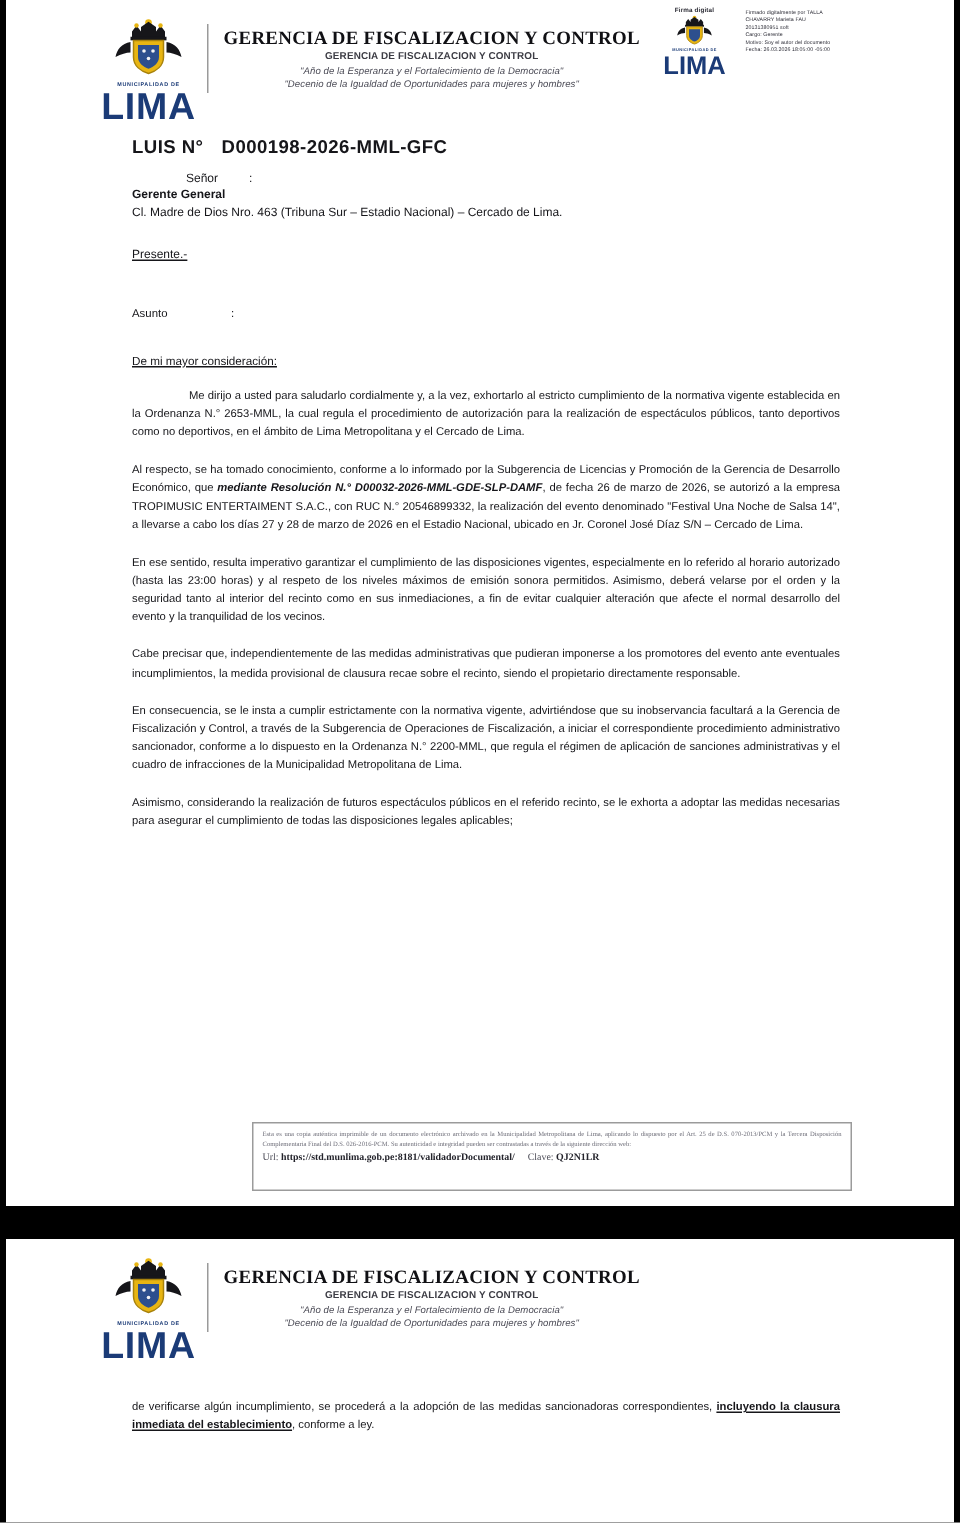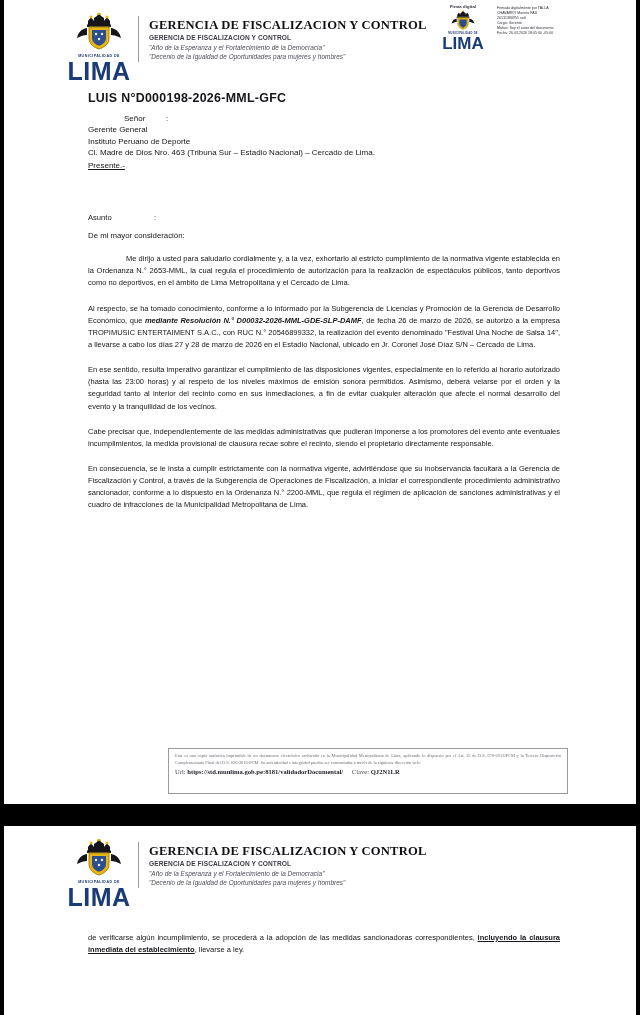--- a/index.html
+++ b/index.html
@@ -22,21 +22,21 @@
   .crest svg{display:block;}
   .crest .lima-word{
     font-family:"Liberation Sans", sans-serif;font-weight:bold;
     font-size:25px;letter-spacing:.5px;color:#1b3b77;line-height:1;margin-top:1px;
   }
   .crest .muni-word{
     font-size:3.6px;letter-spacing:.45px;color:#1b3b77;font-weight:bold;
     margin-bottom:0px;white-space:nowrap;
   }
   .vrule{width:1px;align-self:stretch;background:#9a9a9a;margin:4px 10px 2px 8px;height:46px;}
-  .headtext{padding-top:6px;}
+  .headtext{padding-top:6px;text-align:center;}
   .headtext .h1{
     font-family:"Liberation Serif", serif;font-weight:bold;font-size:12.6px;
     letter-spacing:.2px;color:#101014;line-height:1.15;
   }
   .headtext .h2{
     font-size:6.6px;font-weight:bold;color:#3d3d45;letter-spacing:.1px;margin-top:2px;
   }
   .headtext .slogan{
     font-size:6.4px;color:#4a4a55;font-style:italic;margin-top:2.5px;letter-spacing:.05px;
   }
@@ -51,33 +51,33 @@
   .sigstamp .lima-word{font-family:"Liberation Sans",sans-serif;font-weight:bold;
     font-size:17px;color:#1b3b77;line-height:1;}
   .siglines{flex:1;padding-top:2px;padding-left:3px;}
   .siglines div{font-size:3.5px;color:#2c2c36;line-height:1.42;letter-spacing:.05px;
     white-space:nowrap;}
 
   
   .body{padding:0 80px 0 88px;}
   .dateline{font-size:8.8px;margin-top:18px;letter-spacing:.1px;}
   .carta{font-size:12.4px;font-weight:bold;margin-top:7px;letter-spacing:.3px;}
-  .carta .num{}
+  .carta .num{margin-left:12px;}
   .addr{margin-top:8px;font-size:8px;line-height:1.42;}
   .addr .lbl{display:inline-block;width:42px;margin-left:36px;}
   .addr .name{font-weight:bold;font-size:8.2px;letter-spacing:.05px;}
-  .addr .role{font-weight:normal;font-size:8px;}
-  .addr .presente{text-decoration:underline;margin-top:2px;display:inline-block;}
-
-  .asunto{display:flex;margin-top:40px;font-size:7.6px;line-height:1.5;align-items:flex-end;}
+  .addr .role{font-weight:bold;font-size:8px;}
+  .addr .presente{text-decoration:underline;margin-top:17px;display:inline-block;}
+
+  .asunto{display:flex;margin-top:28px;font-size:7.6px;line-height:1.5;align-items:flex-end;}
   .asunto .a-lbl{width:66px;flex:0 0 66px;}
   .asunto .a-colon{width:48px;flex:0 0 48px;}
   .asunto .a-txt{flex:1;text-align:justify;}
 
-  .salut{margin-top:8px;font-size:7.8px;}
+  .salut{margin-top:21px;font-size:7.8px;text-decoration:underline;}
   p.par{font-size:7.5px;line-height:1.62;text-align:justify;margin:13px 0 0 0;}
   p.par.indent{text-indent:38px;}
   .b{font-weight:bold;font-style:italic;}
   .bu{font-weight:bold;text-decoration:underline;}
 
   
   .valbox{position:absolute;left:168px;top:748px;width:400px;height:46px;
     border:1px solid #9b9b9b;background:#fff;box-sizing:border-box;padding:4px 6px;}
   .valbox .vtxt{font-family:"Liberation Serif",serif;font-size:4.4px;color:#6d6d78;
     line-height:1.5;text-align:justify;}
@@ -155,39 +155,39 @@
   <div class="body">
 
 
     <div class="carta">
       <span>LUIS N°</span><span class="num">D000198-2026-MML-GFC</span>
     </div>
 
     <div class="addr">
       <div><span class="lbl">Señor</span><span>:</span></div>
       <div class="role">Gerente General</div>
-      <div>Instituto Peruano de Deporte</div>
       <div>Cl. Madre de Dios Nro. 463 (Tribuna Sur – Estadio Nacional) – Cercado de Lima.</div>
       <div><span class="presente">Presente.-</span></div>
     </div>
 
     <div class="asunto">
       <div class="a-lbl">Asunto</div>
       <div class="a-colon">:</div>
     </div>
 
     <div class="salut">De mi mayor consideración:</div>
 
     <p class="par indent">Me dirijo a usted para saludarlo cordialmente y, a la vez, exhortarlo al estricto cumplimiento de la normativa vigente establecida en la Ordenanza N.° 2653-MML, la cual regula el procedimiento de autorización para la realización de espectáculos públicos, tanto deportivos como no deportivos, en el ámbito de Lima Metropolitana y el Cercado de Lima.</p>
 
     <p class="par"><span>Al respecto, se ha tomado conocimiento, conforme a lo informado por la Subgerencia de Licencias y Promoción de la Gerencia de Desarrollo Económico, que </span><span class="b">mediante Resolución N.° D00032-2026-MML-GDE-SLP-DAMF</span><span>, de fecha 26 de marzo de 2026, se autorizó a la empresa TROPIMUSIC ENTERTAIMENT S.A.C., con RUC N.° 20546899332, la realización del evento denominado "Festival Una Noche de Salsa 14", a llevarse a cabo los días 27 y 28 de marzo de 2026 en el Estadio Nacional, ubicado en Jr. Coronel José Díaz S/N – Cercado de Lima.</span></p>
 
     <p class="par">En ese sentido, resulta imperativo garantizar el cumplimiento de las disposiciones vigentes, especialmente en lo referido al horario autorizado (hasta las 23:00 horas) y al respeto de los niveles máximos de emisión sonora permitidos. Asimismo, deberá velarse por el orden y la seguridad tanto al interior del recinto como en sus inmediaciones, a fin de evitar cualquier alteración que afecte el normal desarrollo del evento y la tranquilidad de los vecinos.</p>
     <p class="par">Cabe precisar que, independientemente de las medidas administrativas que pudieran imponerse a los promotores del evento ante eventuales incumplimientos, la medida provisional de clausura recae sobre el recinto, siendo el propietario directamente responsable.</p>
     <p class="par">En consecuencia, se le insta a cumplir estrictamente con la normativa vigente, advirtiéndose que su inobservancia facultará a la Gerencia de Fiscalización y Control, a través de la Subgerencia de Operaciones de Fiscalización, a iniciar el correspondiente procedimiento administrativo sancionador, conforme a lo dispuesto en la Ordenanza N.° 2200-MML, que regula el régimen de aplicación de sanciones administrativas y el cuadro de infracciones de la Municipalidad Metropolitana de Lima.</p>
+    <p class="par">Asimismo, considerando la realización de futuros espectáculos públicos en el referido recinto, se le exhorta a adoptar las medidas necesarias para asegurar el cumplimiento de todas las disposiciones legales aplicables;</p>
   </div>
 
   <div class="valbox">
     <div class="vtxt">Esta es una copia auténtica imprimible de un documento electrónico archivado en la Municipalidad Metropolitana de Lima, aplicando lo dispuesto por el Art. 25 de D.S. 070-2013/PCM y la Tercera Disposición Complementaria Final del D.S. 026-2016-PCM. Su autenticidad e integridad pueden ser contrastadas a través de la siguiente dirección web:</div>
     <div class="vurl">
       <span>Url:</span>
       <b>https://std.munlima.gob.pe:8181/validadorDocumental/</b>
       <span class="clave">Clave:</span>
       <b>QJ2N1LR</b>
     </div>
@@ -223,18 +223,18 @@
     <div class="vrule"></div>
     <div class="headtext">
       <div class="h1">GERENCIA DE FISCALIZACION Y CONTROL</div>
       <div class="h2">GERENCIA DE FISCALIZACION Y CONTROL</div>
       <div class="slogan">"Año de la Esperanza y el Fortalecimiento de la Democracia"</div>
       <div class="slogan">"Decenio de la Igualdad de Oportunidades para mujeres y hombres"</div>
     </div>
   </div>
 
   <div class="body2">
-    <p class="par"><span>de verificarse algún incumplimiento, se procederá a la adopción de las medidas sancionadoras correspondientes, </span><span class="bu">incluyendo la clausura inmediata del establecimiento</span><span>, llevarse a ley.</span></p>
+    <p class="par"><span>de verificarse algún incumplimiento, se procederá a la adopción de las medidas sancionadoras correspondientes, </span><span class="bu">incluyendo la clausura inmediata del establecimiento</span><span>, conforme a ley.</span></p>
   </div>
 
   <div class="side-edge side-l"></div>
   <div class="side-edge side-r"></div>
 </div>
 
 </body></html>

